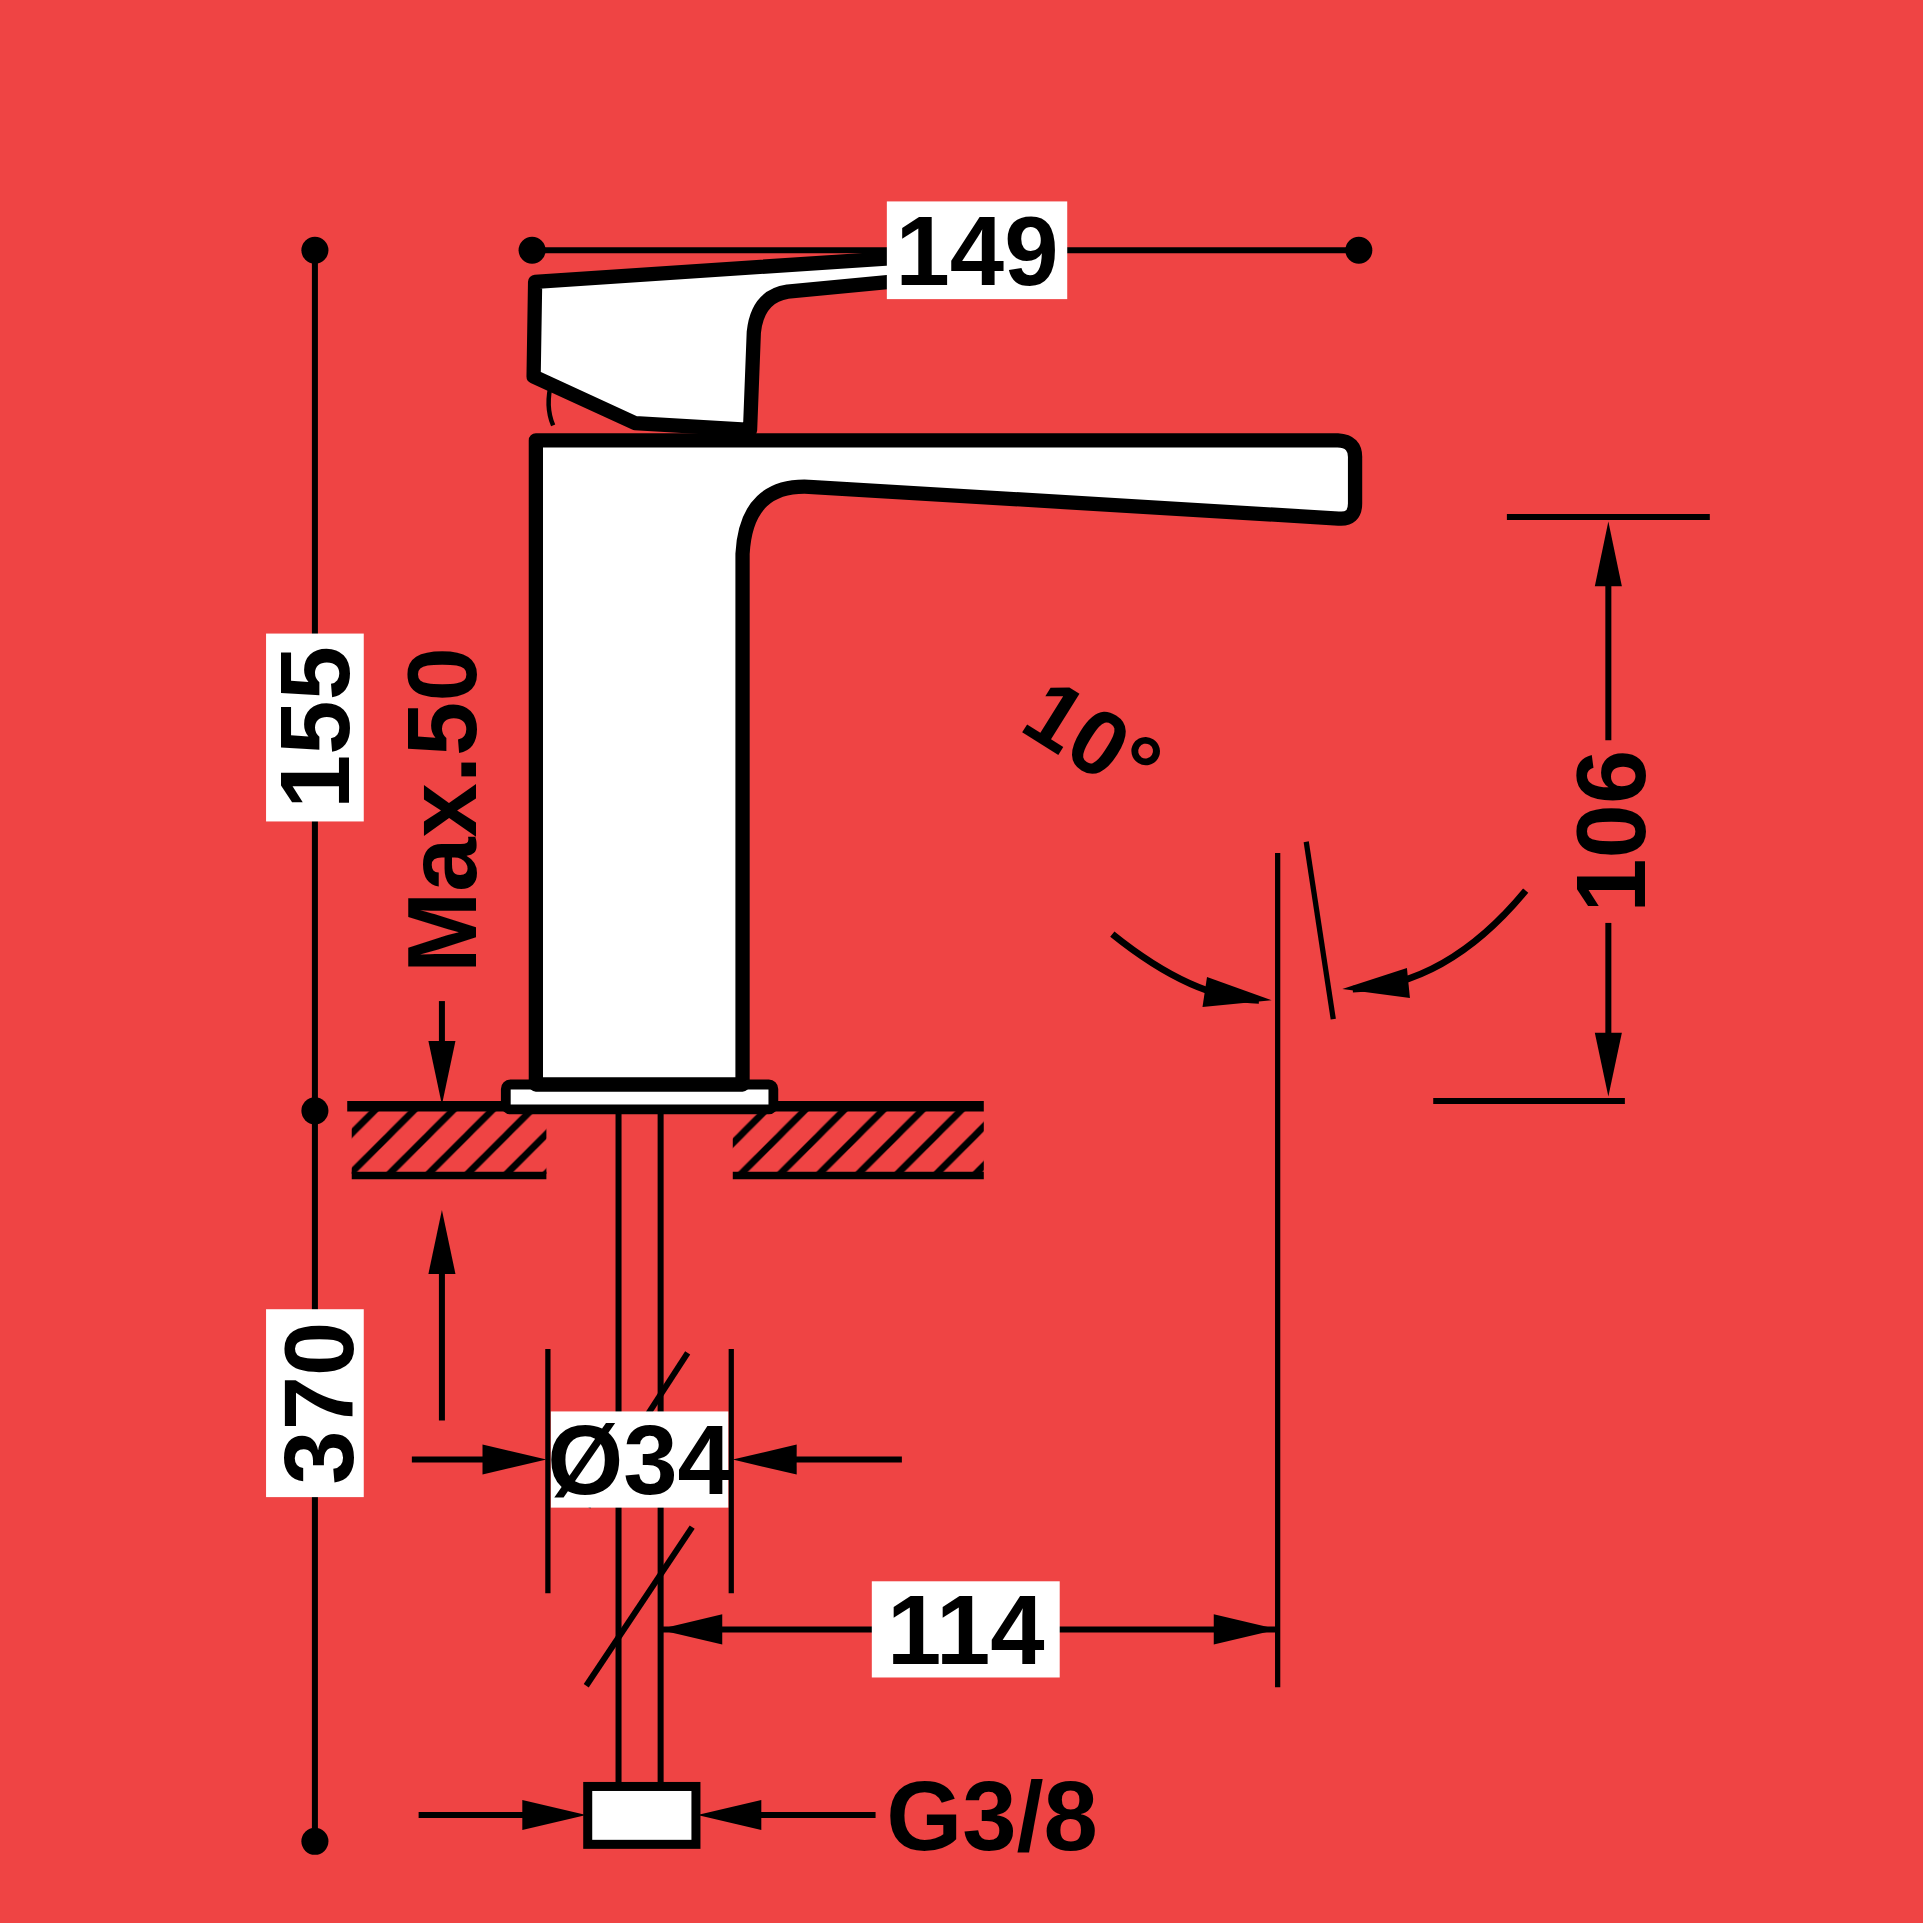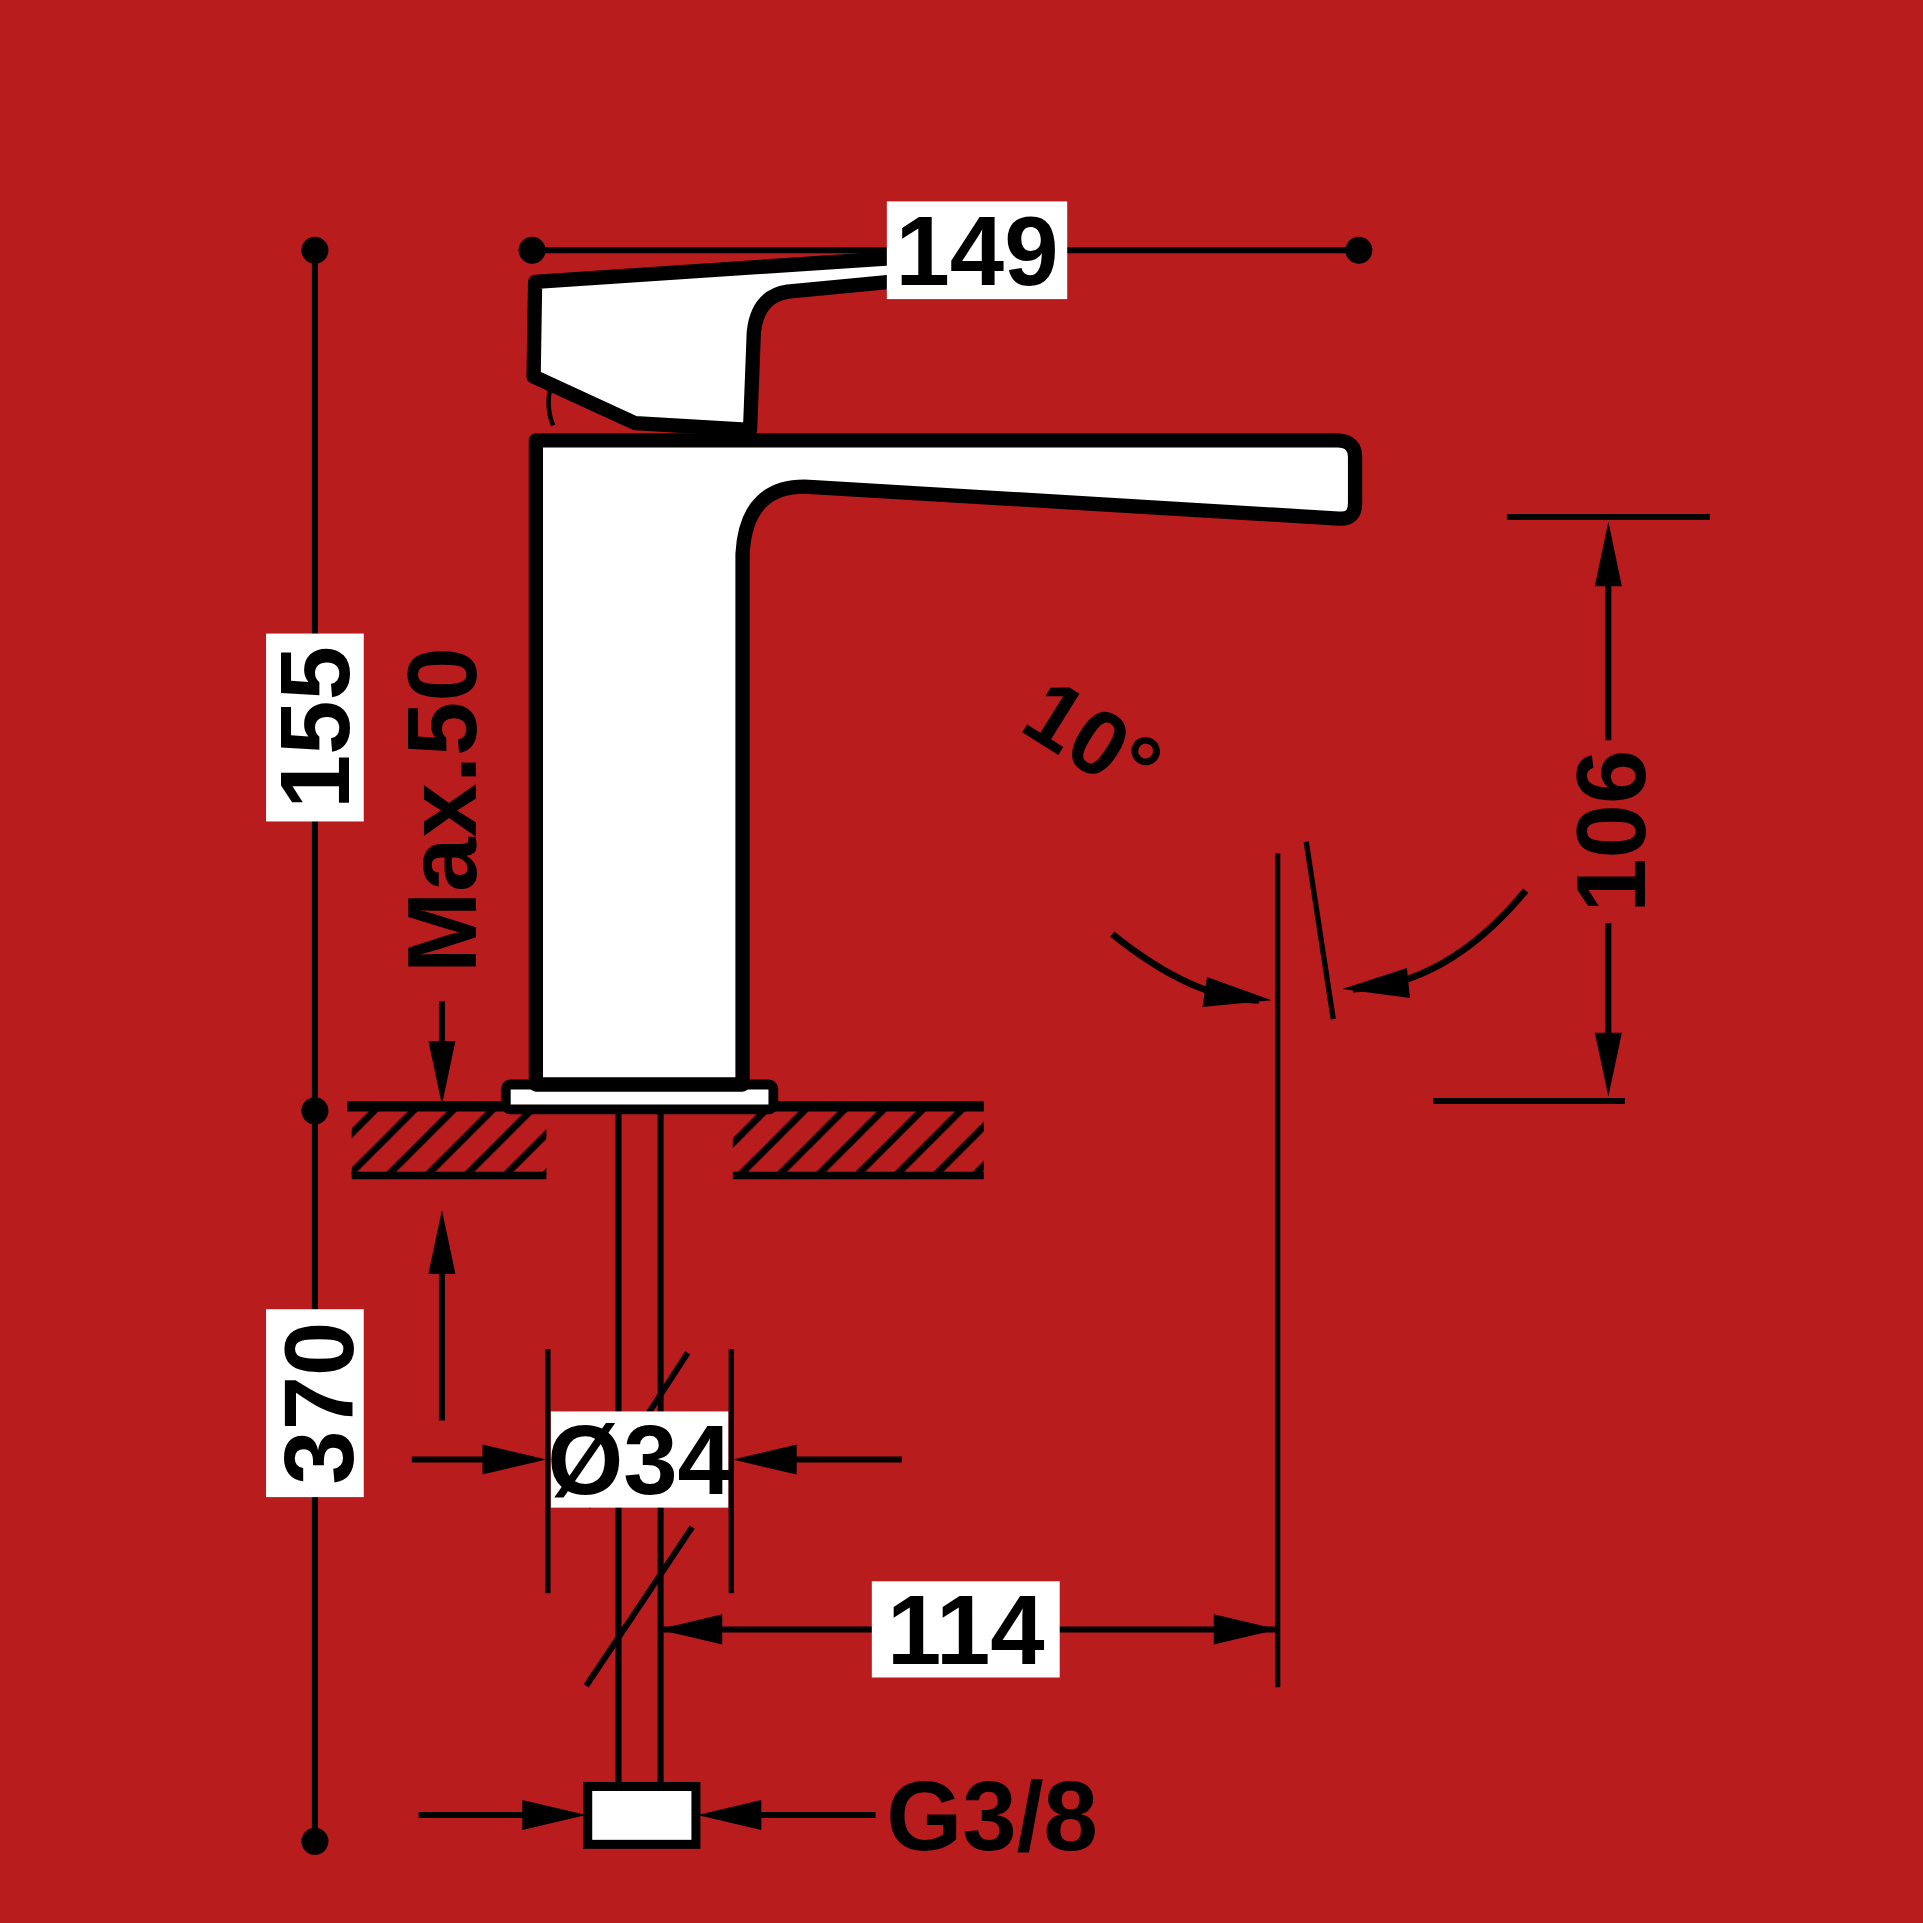--- a/index.html
+++ b/index.html
@@ -1,16 +1,16 @@
 <!DOCTYPE html>
 <html style="font-size:12px"><head>
 <meta charset="utf-8">
 <style>
   html,body{margin:0;padding:0;background:#ffffff;}
-  .page{position:relative;width:1924px;height:1924px;background:#b91c1c;overflow:hidden;}
+  .page{position:relative;width:1924px;height:1924px;background:#ef4444;overflow:hidden;}
   svg{display:block;width:1924px;height:1924px;}
   text{font-family:"Liberation Sans","DejaVu Sans",sans-serif;font-weight:bold;fill:#000;}
   .dim-text{font-size:130px;}
   .angle-text{font-size:122px;}
   .ln{stroke:#000;fill:none;}
   .outline{stroke:#000;stroke-width:19;fill:#fff;stroke-linejoin:round;stroke-linecap:round;}
   .thin{stroke-width:7;}
   .dim{stroke-width:8;}
   .arr{fill:#000;stroke:none;}
   .dot{fill:#000;stroke:none;}

